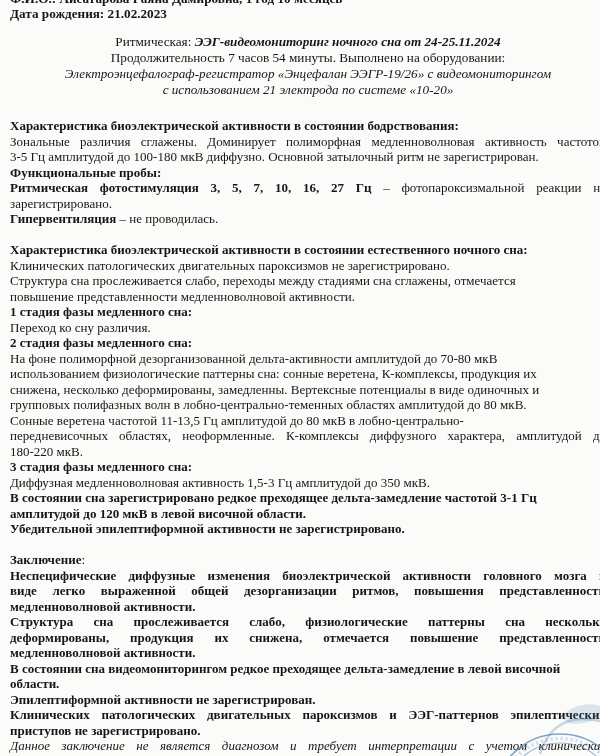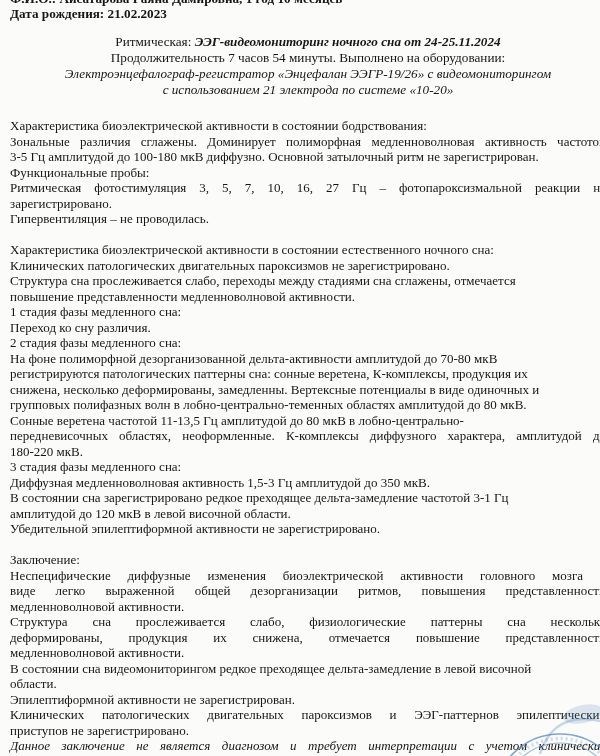--- a/index.html
+++ b/index.html
@@ -34,21 +34,21 @@
   .bline {
     height: 15.5px; line-height: 15.5px;
     white-space: nowrap; overflow: visible;
   }
   .bline.stretch {
     white-space: normal;
     text-align: justify;
     text-align-last: justify;
   }
   .bline.blank { height: 15.5px; }
-  .b { font-weight: normal; }
+  .b { font-weight: bold; }
   .i { font-style: italic; }
   .stamp-wrap {
     position: absolute; right: -8px; bottom: -6px;
     width: 130px; height: 70px;
     pointer-events: none;
   }
 </style>
 </head>
 <body>
 
@@ -74,21 +74,21 @@
     <div class="bline"><span class="b">Гипервентиляция</span><span> – не проводилась.</span></div>
     <div class="bline blank"></div>
     <div class="bline"><span class="b">Характеристика биоэлектрической активности в состоянии естественного ночного сна:</span></div>
     <div class="bline"><span>Клинических патологических двигательных пароксизмов не зарегистрировано.</span></div>
     <div class="bline"><span>Структура сна прослеживается слабо, переходы между стадиями сна сглажены, отмечается</span></div>
     <div class="bline"><span>повышение представленности медленноволновой активности.</span></div>
     <div class="bline"><span class="b">1 стадия фазы медленного сна:</span></div>
     <div class="bline"><span>Переход ко сну различия.</span></div>
     <div class="bline"><span class="b">2 стадия фазы медленного сна:</span></div>
     <div class="bline"><span>На фоне полиморфной дезорганизованной дельта-активности амплитудой до 70-80 мкВ</span></div>
-    <div class="bline"><span>регистрируются патологических паттерны сна: сонные веретена, К-комплексы, продукция их</span></div>
+    <div class="bline"><span>использованием физиологические паттерны сна: сонные веретена, К-комплексы, продукция их</span></div>
     <div class="bline"><span>снижена, несколько деформированы, замедленны. Вертексные потенциалы в виде одиночных и</span></div>
     <div class="bline"><span>групповых полифазных волн в лобно-центрально-теменных областях амплитудой до 80 мкВ.</span></div>
     <div class="bline"><span>Сонные веретена частотой 11-13,5 Гц амплитудой до 80 мкВ в лобно-центрально-</span></div>
     <div class="bline stretch"><span>передневисочных областях, неоформленные. К-комплексы диффузного характера, амплитудой до</span></div>
     <div class="bline"><span>180-220 мкВ.</span></div>
     <div class="bline"><span class="b">3 стадия фазы медленного сна:</span></div>
     <div class="bline"><span>Диффузная медленноволновая активность 1,5-3 Гц амплитудой до 350 мкВ.</span></div>
     <div class="bline"><span class="b">В состоянии сна зарегистрировано редкое преходящее дельта-замедление частотой 3-1 Гц</span></div>
     <div class="bline"><span class="b">амплитудой до 120 мкВ в левой височной области.</span></div>
     <div class="bline"><span class="b">Убедительной эпилептиформной активности не зарегистрировано.</span></div>

